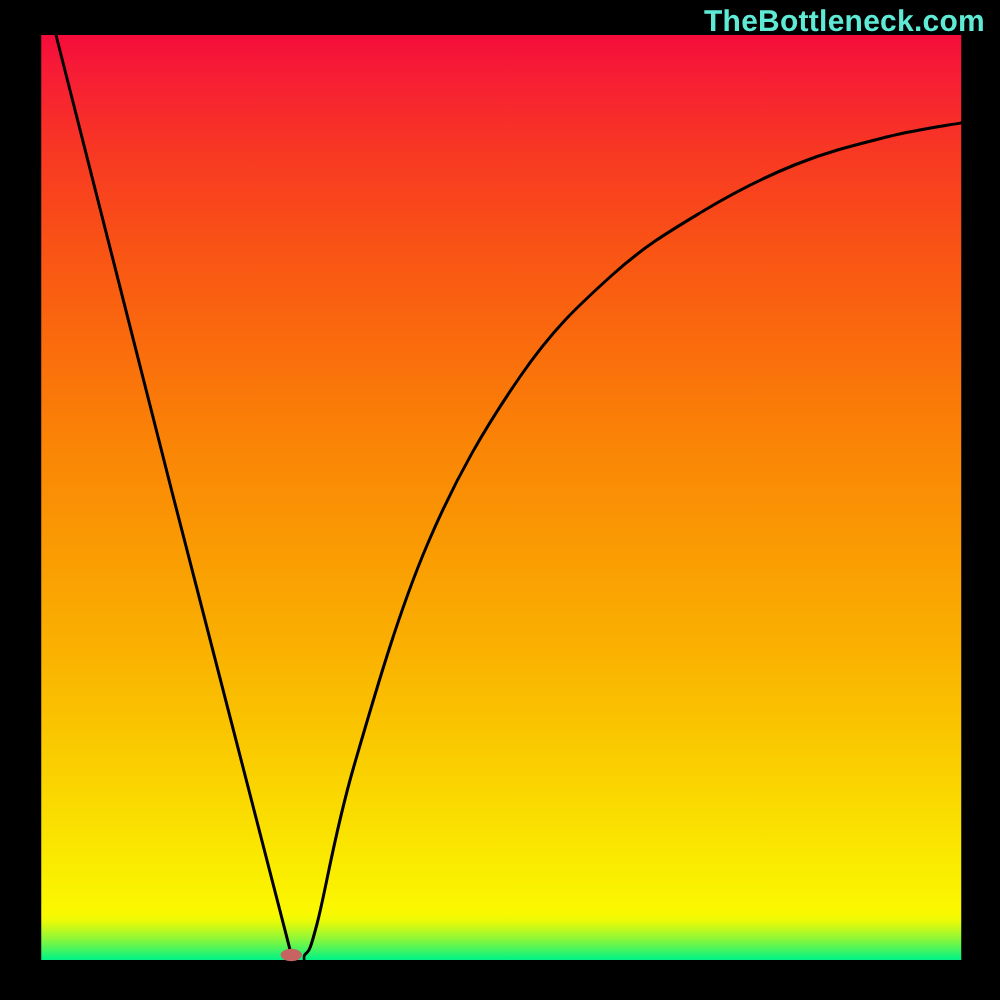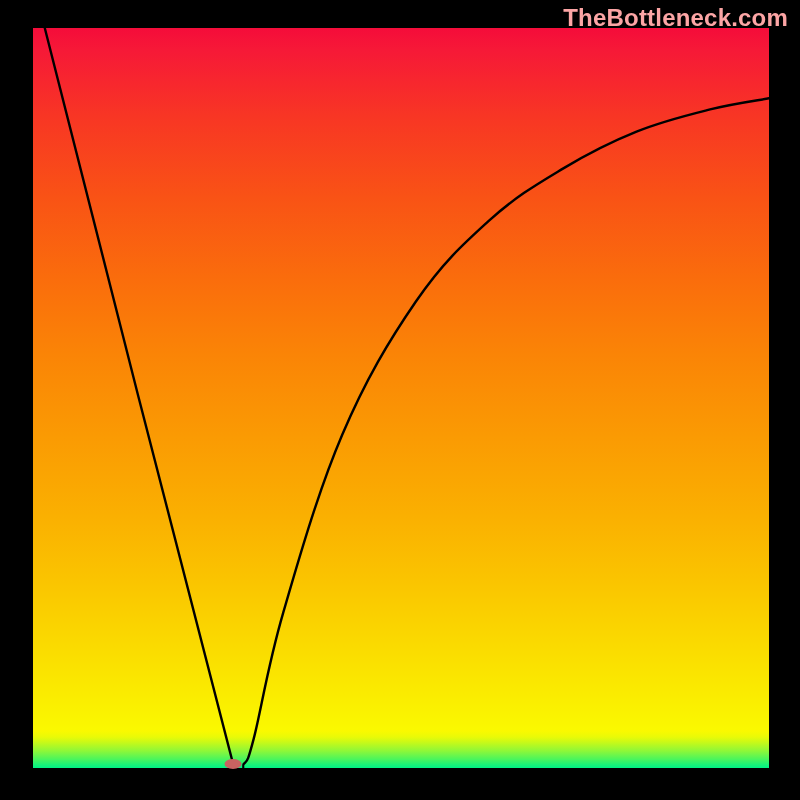--- a/index.html
+++ b/index.html
@@ -63,21 +63,21 @@
     background: #C76361;
     transform: translate(-50%, -50%);
   }
   .watermark {
     position: absolute;
     top: 4px;
     right: 12px;
     font-family: Arial, Helvetica, sans-serif;
     font-size: 24px;
     font-weight: bold;
-    color: #fca5a5;
+    color: #5eead4;
     letter-spacing: 0.2px;
   }
 </style>
 </head>
 <body>
 
 <div class="frame">
   <div class="plot-bg"></div>
   <svg class="curve" viewBox="0 0 736 740" preserveAspectRatio="none">
     <path id="curve-path" fill="none" stroke="#000000" stroke-width="2.4" stroke-linejoin="round" stroke-linecap="round" d="M 11.776 0 C 45.69087999999999 132.534, 164.4224 603.766, 200.192 736.3 C 235.9616 868.834, 206.78655999999998 740.962, 210.49599999999998 736.3 C 214.20543999999998 731.6379999999999, 213.64607999999998 737.706, 220.79999999999998 710.4 C 227.95391999999998 683.0939999999999, 234.3424 639.212, 250.24 584.6 C 266.1376 529.988, 285.2736 462.9440000000001, 309.12 407.00000000000006 C 332.9664 351.05600000000004, 356.22400000000005 312.428, 382.72 273.8 C 409.216 235.172, 429.824 216.376, 456.32 192.4 C 482.816 168.424, 503.424 156.58399999999997, 529.92 140.59999999999997 C 556.4159999999999 124.61599999999997, 577.024 114.256, 603.52 103.60000000000001 C 630.016 92.94400000000002, 653.2736 87.39399999999999, 677.12 81.39999999999999 C 700.9664 75.40599999999999, 725.4016 72.29799999999999, 736 70.29999999999998"></path>

